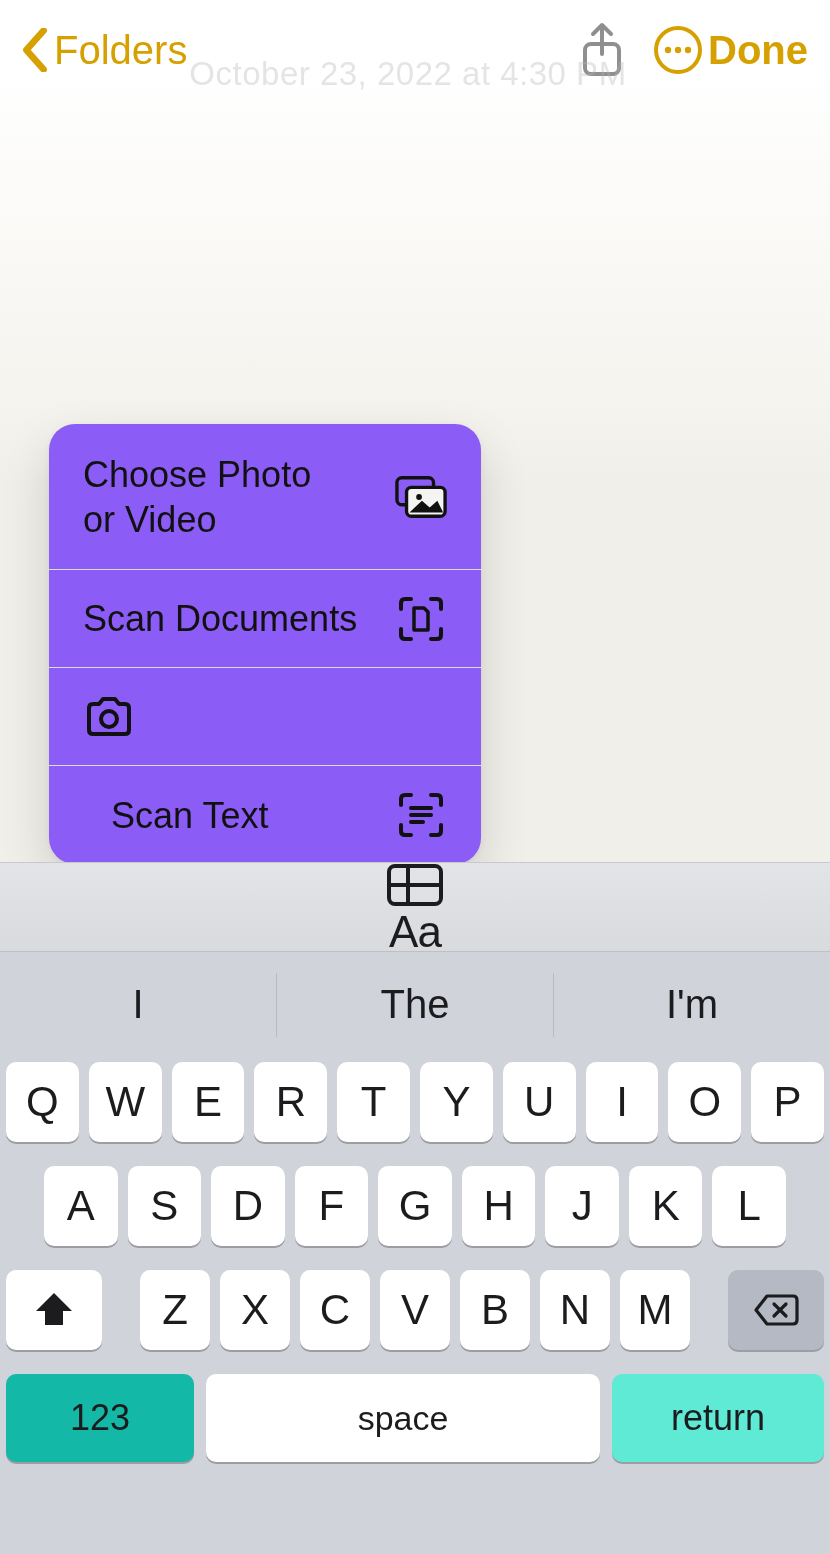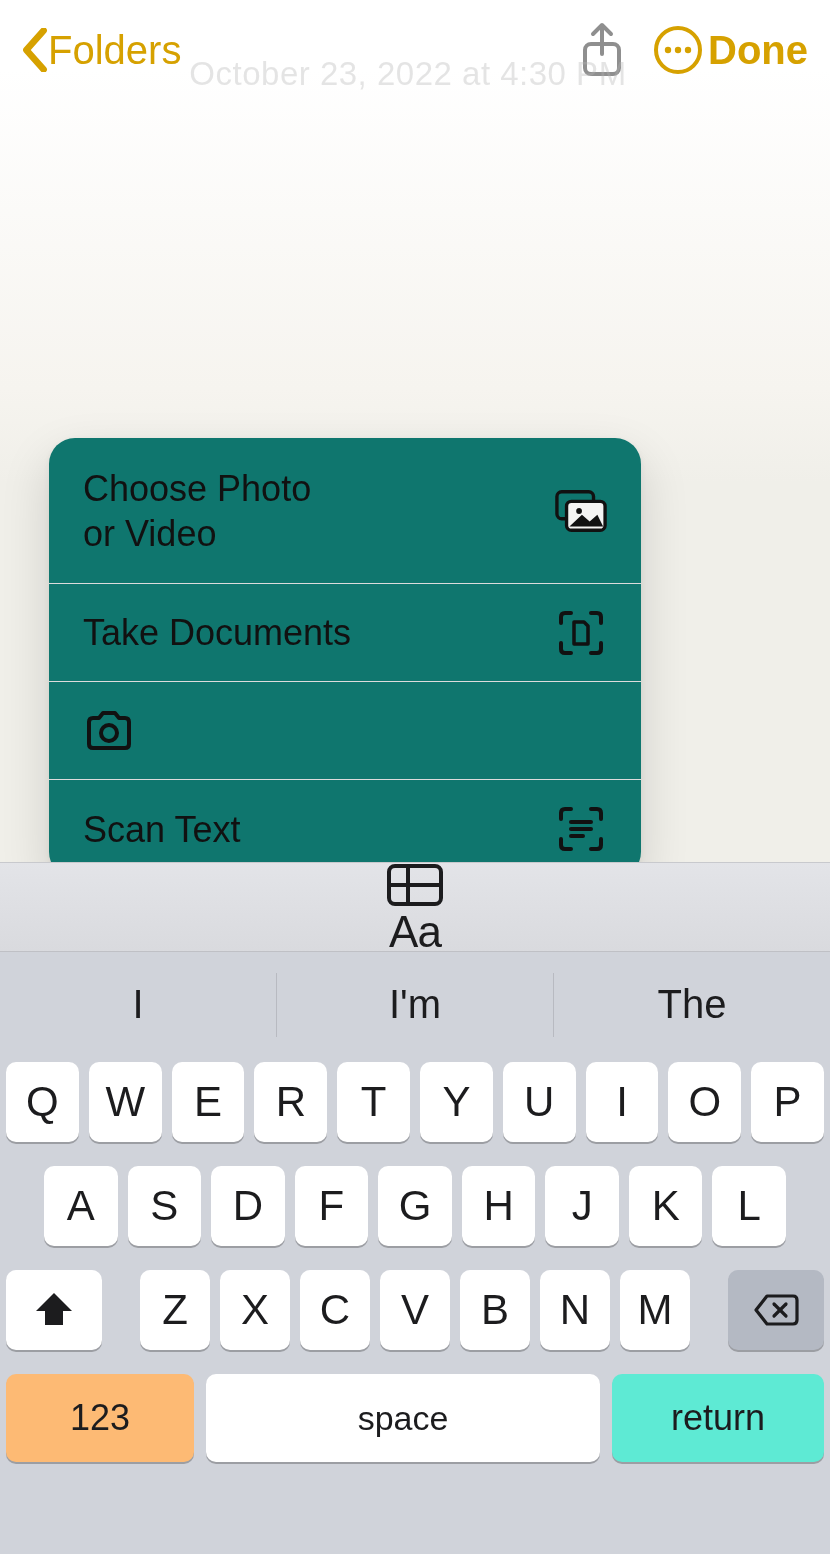--- a/index.html
+++ b/index.html
@@ -11,49 +11,49 @@
       #d0d3da;
     background-size:100% 862px,100% 100%;
     position:relative;overflow:hidden;
   }
 
   
   .nav{
     position:absolute;top:0;left:0;right:0;height:100px;
     display:flex;align-items:center;padding:0 22px;
   }
-  .nav-back{display:flex;align-items:center;color:#d6a100;font-size:40px;font-weight:400;}
+  .nav-back{display:flex;align-items:center;gap:6px;color:#d6a100;font-size:40px;font-weight:400;}
   .nav-spacer{flex:1;}
   .nav-icon{width:56px;height:56px;display:flex;align-items:center;justify-content:center;color:#8f8f8f;}
   .nav-icon.more{color:#d6a100;}
   .nav-done{color:#d6a100;font-size:40px;font-weight:600;margin-left:2px;}
   .chevron-left{width:26px;height:44px;}
   svg{display:block;}
 
   
   .note-date{
     position:absolute;top:55px;left:0;right:14px;
     text-align:center;font-size:33px;color:#b5b5b5;opacity:.35;
     letter-spacing:.5px;
   }
 
   
   .menu{
-    position:absolute;left:49px;top:438px;width:592px;
-    background:#0f766e;border-radius:26px;
+    position:absolute;left:49px;top:424px;width:432px;
+    background:#8b5cf6;border-radius:26px;
     box-shadow:0 20px 50px rgba(0,0,0,.14),0 2px 6px rgba(0,0,0,.06);
     overflow:hidden;
   }
   .menu-item{
     display:flex;align-items:center;justify-content:space-between;
     padding:0 34px;min-height:98px;
     border-bottom:1px solid #dcdcdc;
   }
   .menu-item.tall{min-height:146px;}
-  .menu-item:last-child{border-bottom:none;}
+  .menu-item:last-child{border-bottom:none;margin-left:28px;}
   .menu-label{font-size:36px;color:#111;line-height:1.25;font-weight:400;}
   .menu-icon{width:52px;height:52px;display:flex;align-items:center;justify-content:center;color:#111;flex:0 0 52px;}
 
   
   .fmtbar{
     position:absolute;left:0;right:0;top:862px;height:90px;
     background:linear-gradient(to bottom,#e3e4e8,#d9dade);
     display:flex;align-items:center;justify-content:space-around;
     border-top:1px solid #c8c9cd;border-bottom:1px solid #bfc0c5;flex-direction:column;
   }
@@ -84,21 +84,21 @@
     box-shadow:0 2px 0 rgba(0,0,0,.25);
     display:flex;align-items:center;justify-content:center;
     font-size:42px;color:#1c1c1e;user-select:none;
   }
   .krow.row2{padding:0 38px;}
   .key.special{background:#b4b9c3;font-size:36px;}
   .key.shift,.key.backspace{flex:0 0 96px;}
   .key.shift{background:#ffffff;}
   .key.backspace{background:#b4b9c3;}
   .krow.row3 .spacer3{flex:0 0 18px;}
-  .krow.bottom .key.k123{flex:0 0 188px;background:#fdba74;font-size:36px;}
+  .krow.bottom .key.k123{flex:0 0 188px;background:#14b8a6;font-size:36px;}
   .krow.bottom .key.space{flex:1;font-size:34px;}
   .krow.bottom .key.return{flex:0 0 212px;background:#5eead4;font-size:36px;}
   .krow.bottom{gap:12px;}
   .krow.bottom .key{height:88px;}
 
   .shift-glyph{width:40px;height:38px;}
   .bksp-glyph{width:46px;height:34px;}
 </style>
 </head>
 <body>
@@ -140,21 +140,21 @@
       <svg width="54" height="44" viewBox="0 0 54 44">
         <rect x="2" y="2" width="38" height="28" rx="5" fill="none" stroke="#111" stroke-width="3.5"></rect>
         <rect x="12" y="12" width="40" height="30" rx="5" fill="#f4f4f3" stroke="#111" stroke-width="3.5"></rect>
         <circle cx="25" cy="22" r="3" fill="#111"></circle>
         <path d="M15 38 L28 26 L36 33 L44 26 L50 38 Z" fill="#111"></path>
       </svg>
     </div>
   </div>
 
   <div class="menu-item">
-    <div class="menu-label">Take Documents</div>
+    <div class="menu-label">Scan Documents</div>
     <div class="menu-icon">
       <svg width="48" height="48" viewBox="0 0 48 48">
         <path d="M4 14 V8 Q4 4 8 4 H14" fill="none" stroke="#111" stroke-width="4" stroke-linecap="round"></path>
         <path d="M34 4 H40 Q44 4 44 8 V14" fill="none" stroke="#111" stroke-width="4" stroke-linecap="round"></path>
         <path d="M44 34 V40 Q44 44 40 44 H34" fill="none" stroke="#111" stroke-width="4" stroke-linecap="round"></path>
         <path d="M14 44 H8 Q4 44 4 40 V34" fill="none" stroke="#111" stroke-width="4" stroke-linecap="round"></path>
         <path d="M17 13 H27 L31 17 V35 H17 Z" fill="none" stroke="#111" stroke-width="3.5" stroke-linejoin="round"></path>
       </svg>
     </div>
   </div>
@@ -220,22 +220,22 @@
   <div class="fmt-btn dim">
     <svg width="40" height="40" viewBox="0 0 40 40">
       <line x1="6" y1="6" x2="34" y2="34" stroke="#9a9a9a" stroke-width="4" stroke-linecap="round"></line>
       <line x1="34" y1="6" x2="6" y2="34" stroke="#9a9a9a" stroke-width="4" stroke-linecap="round"></line>
     </svg>
   </div>
 </div>
 
 <div class="suggestions">
   <div class="sugg">I</div>
+  <div class="sugg">The</div>
   <div class="sugg">I'm</div>
-  <div class="sugg">The</div>
 </div>
 
 <div class="keyboard">
 
   <div class="krow">
     <div class="key">Q</div>
     <div class="key">W</div>
     <div class="key">E</div>
     <div class="key">R</div>
     <div class="key">T</div>

